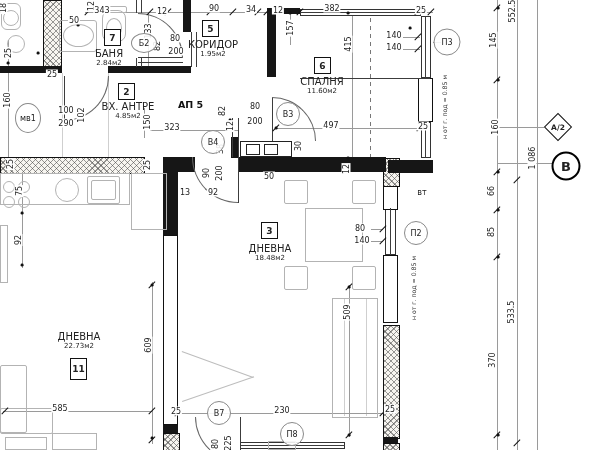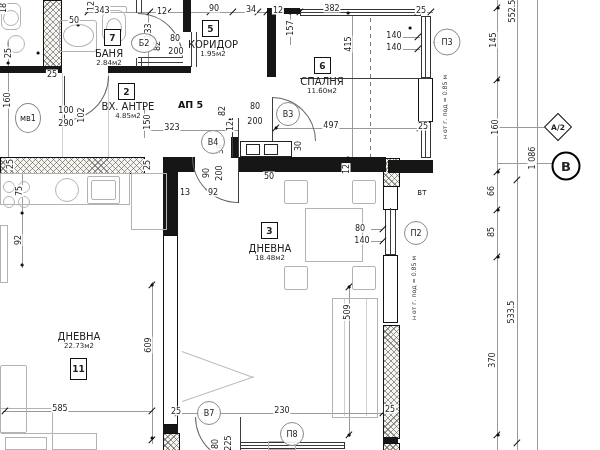--- a/index.html
+++ b/index.html
@@ -279,21 +279,21 @@
     <div class="dim rot" style="left: 491px; top: 232px;">85</div>
     <div class="dim rot" style="left: 492px; top: 360px;">370</div>
     <div class="dim rot" style="left: 511px; top: 312px;">533.5</div>
     <div class="dim rot" style="left: 532px; top: 158px;">1 086</div>
     <div class="vtext" style="left: 444px; top: 107px;">н от г. под = 0.85 м</div>
     <div class="vtext" style="left: 413px; top: 288px;">н от г. под = 0.85 м</div>
     <div class="marker" style="left: 28px; top: 118px; width: 26px; height: 30px;">мв1</div>
     <div class="marker" style="left: 144px; top: 43px; width: 26px; height: 20px;">Б2</div>
     <div class="marker" style="left: 288px; top: 114px; width: 24px; height: 24px;">В3</div>
     <div class="marker" style="left: 213px; top: 142px; width: 24px; height: 24px;">В4</div>
-    <div class="marker" style="left: 209px; top: 413px; width: 24px; height: 24px;">В7</div>
+    <div class="marker" style="left: 219px; top: 413px; width: 24px; height: 24px;">В7</div>
     <div class="marker" style="left: 416px; top: 233px; width: 24px; height: 24px;">П2</div>
     <div class="marker" style="left: 447px; top: 42px; width: 27px; height: 27px;">П3</div>
     <div class="marker" style="left: 292px; top: 434px; width: 24px; height: 24px;">П8</div>
     <div class="roombox" style="left: 104px; top: 29px; width: 17px; height: 17px;">7</div>
     <div class="rname" style="left: 109px; top: 53px;">БАНЯ</div>
     <div class="rarea" style="left: 109px; top: 63px;">2.84м2</div>
     <div class="roombox" style="left: 202px; top: 20px; width: 17px; height: 17px;">5</div>
     <div class="rname" style="left: 213px; top: 44px;">КОРИДОР</div>
     <div class="rarea" style="left: 213px; top: 54px;">1.95м2</div>
     <div class="roombox" style="left: 314px; top: 57px; width: 17px; height: 17px;">6</div>

